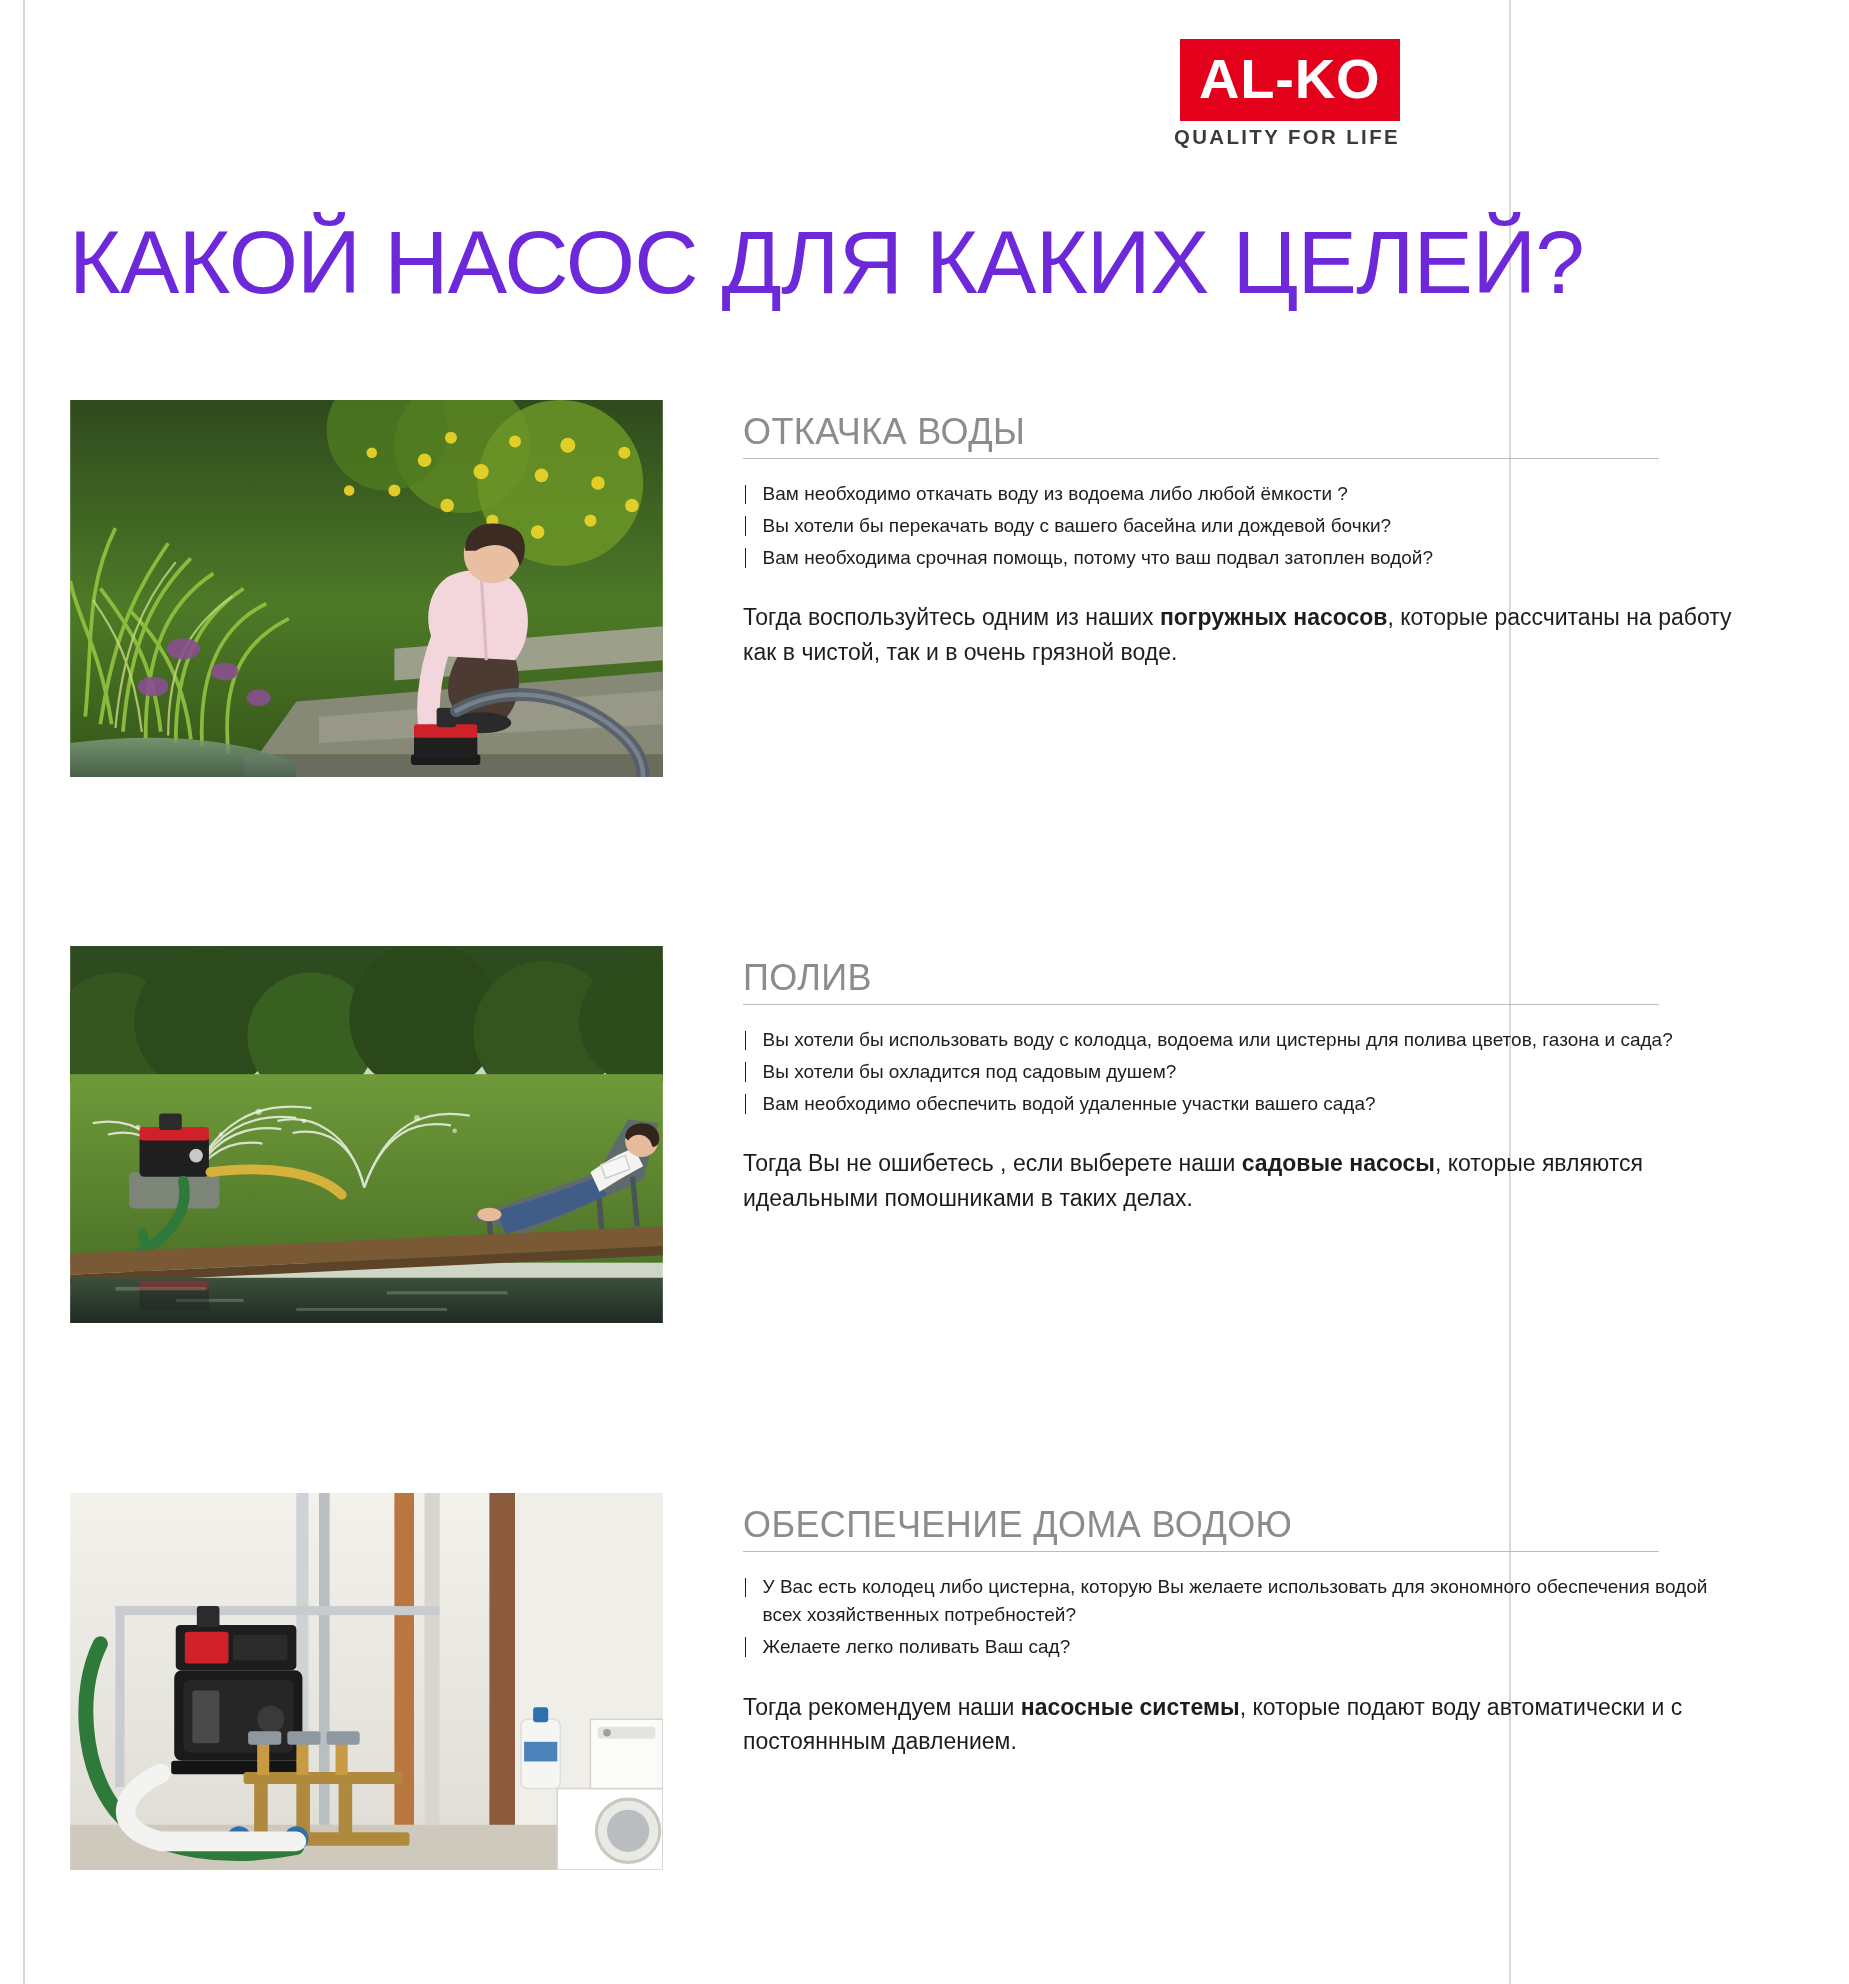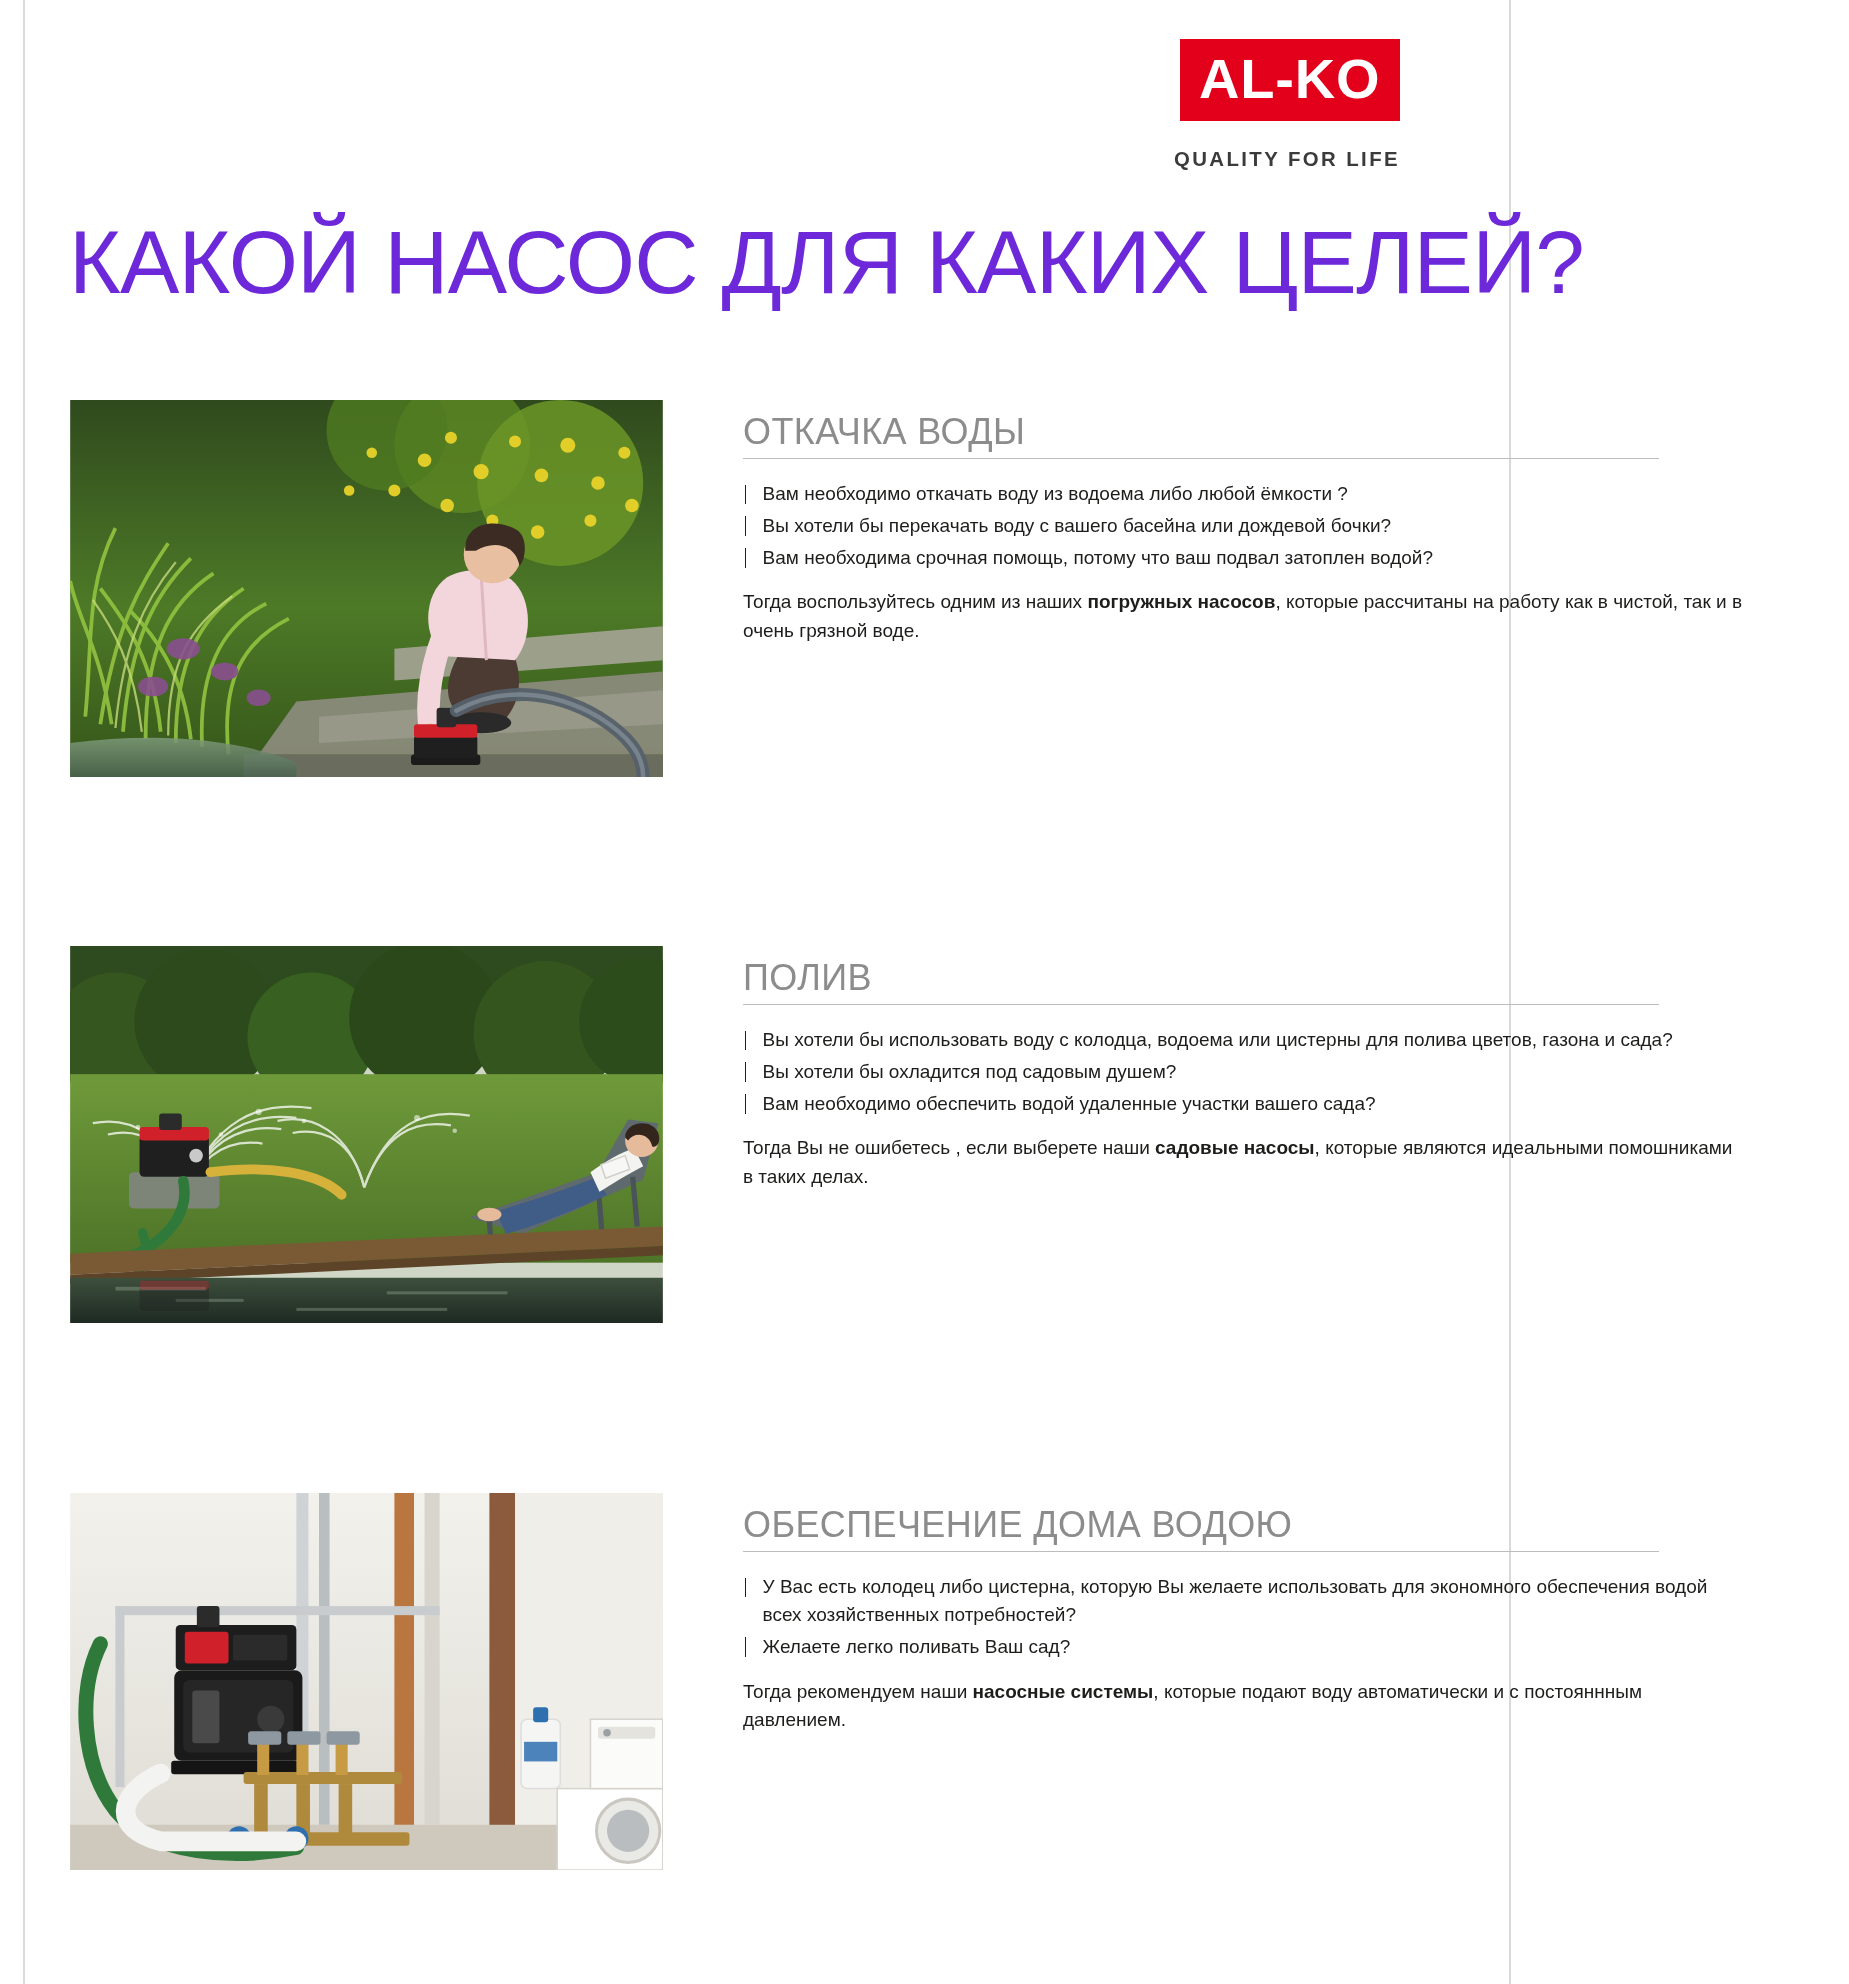--- a/index.html
+++ b/index.html
@@ -50,21 +50,21 @@
     background: #e2001a;
     color: #ffffff;
     font-family: "Liberation Sans", sans-serif;
     font-weight: bold;
     font-size: 56px;
     letter-spacing: 0.8px;
     line-height: 1;
     padding: 12px 19.6px 13.6px 19.6px;
   }
   .logo-tag {
-    margin-top: 27px;
+    margin-top: 5px;
     color: #3b3b3b;
     font-size: 20.4px;
     font-weight: bold;
     letter-spacing: 2.4px;
   }
 
   
   .main-title {
     position: absolute;
     left: 69px;
@@ -133,22 +133,22 @@
   }
   .bullets li .bar {
     position: absolute;
     left: 1.5px;
     top: 4.5px;
     width: 1.5px;
     height: 19.6px;
     background: #1d1d1b;
   }
   .summary {
-    margin-top: 17px;
-    font-size: 19px;
+    margin-top: 29px;
+    font-size: 23px;
     line-height: 1.5;
     color: #1d1d1b;
     max-width: 1003px;
   }
   .summary b { font-weight: bold; }
 
   
 </style>
 </head>
 <body>

